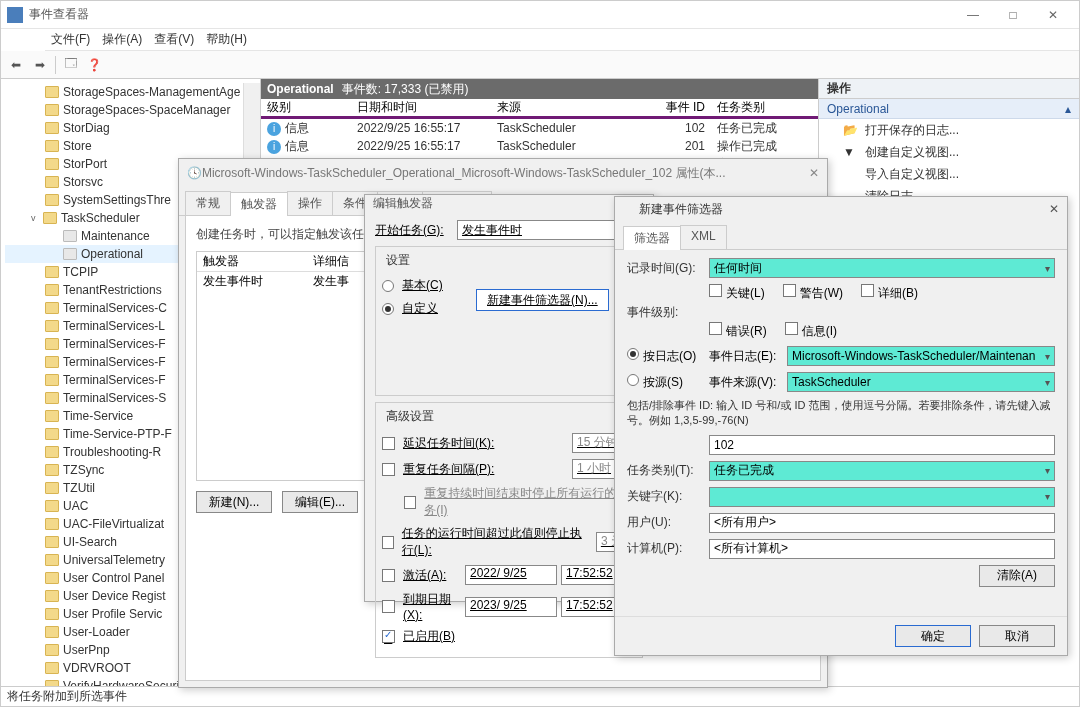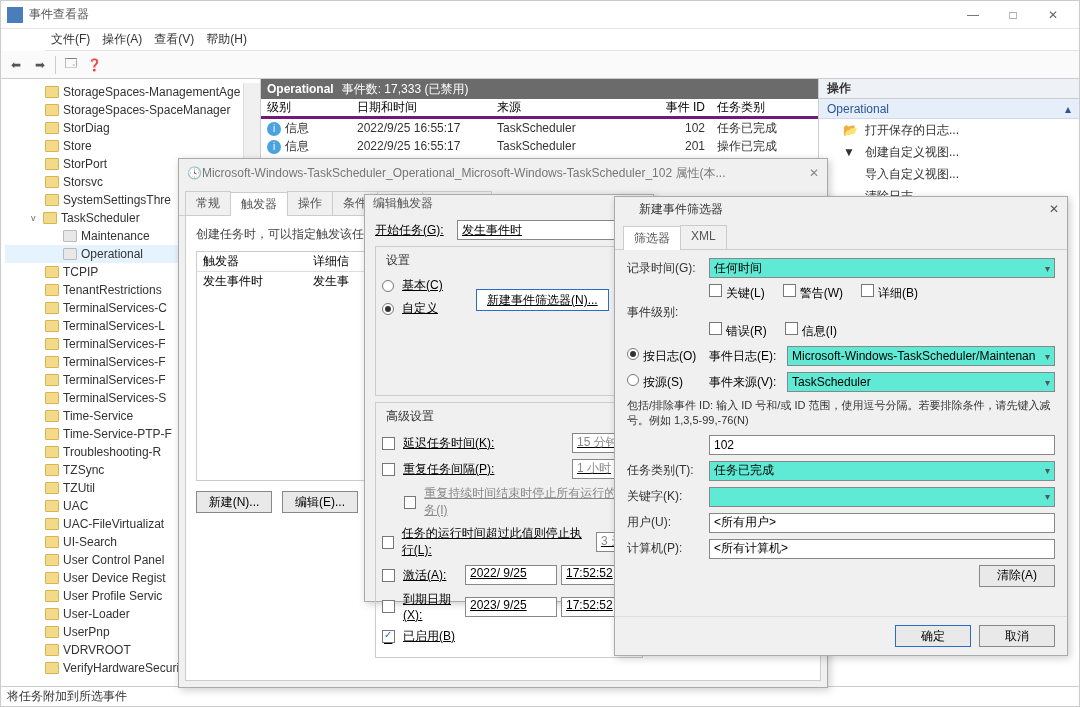--- a/index.html
+++ b/index.html
@@ -230,20 +230,24 @@
       <div class="tree-item">
           <span class="ticon"></span>
           <span>UAC-FileVirtualizat</span>
         </div>
       <div class="tree-item">
           <span class="ticon"></span>
           <span>UI-Search</span>
         </div>
       <div class="tree-item">
           <span class="ticon"></span>
+          <span>UniversalTelemetry</span>
+        </div>
+      <div class="tree-item">
+          <span class="ticon"></span>
           <span>User Control Panel</span>
         </div>
       <div class="tree-item">
           <span class="ticon"></span>
           <span>User Device Regist</span>
         </div>
       <div class="tree-item">
           <span class="ticon"></span>
           <span>User Profile Servic</span>
         </div>

